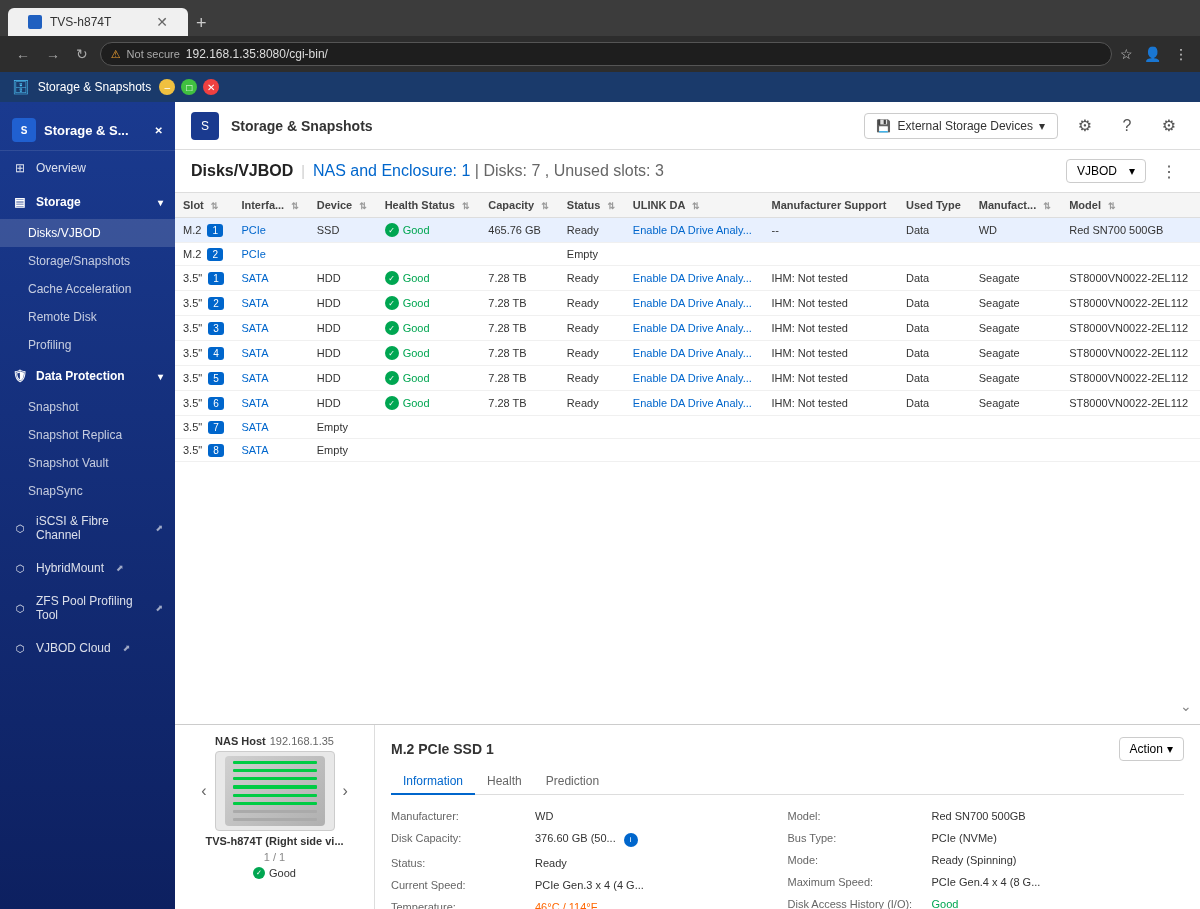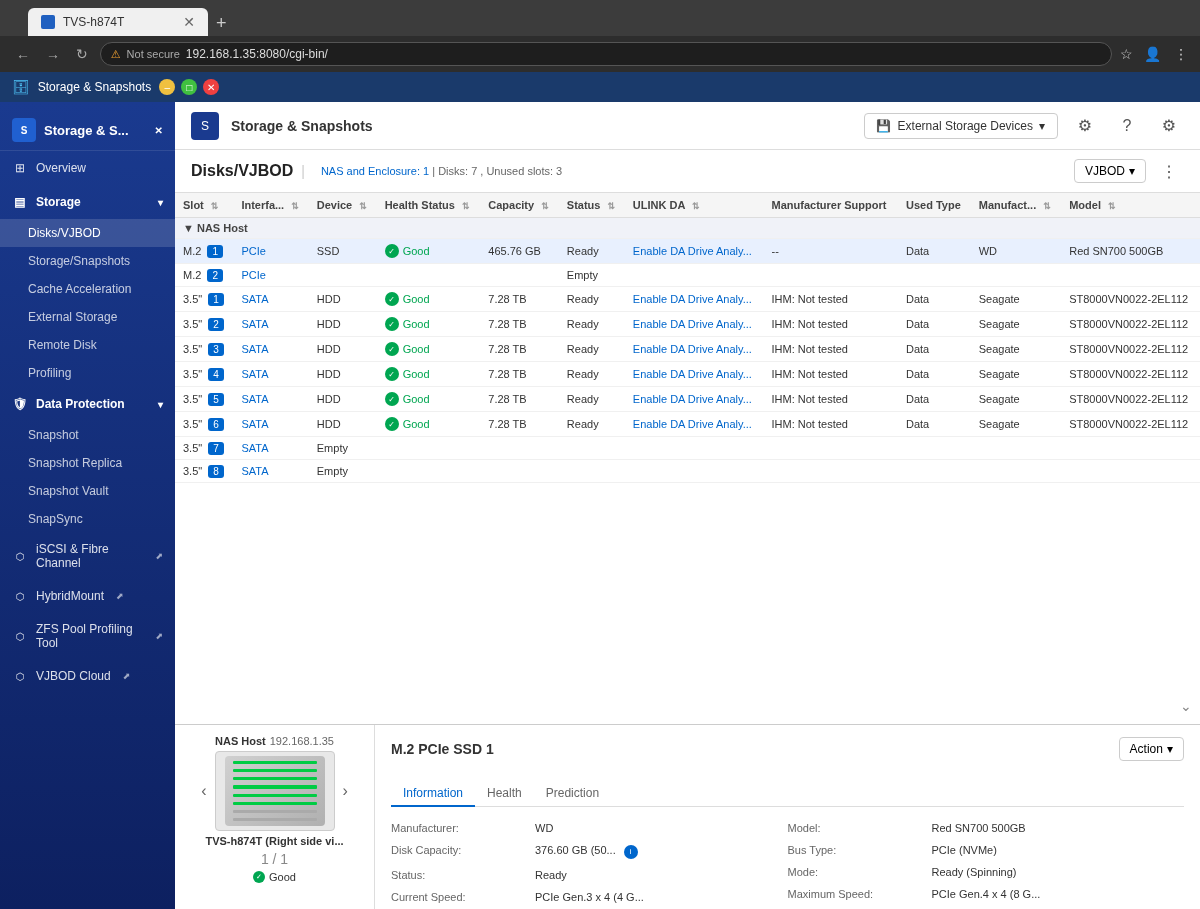--- a/index.html
+++ b/index.html
@@ -1,21 +1,21 @@
 <!DOCTYPE html>
 <html><head>
   <meta charset="utf-8">
   <style>
     * { box-sizing: border-box; margin: 0; padding: 0; }
     body { font-family: 'Segoe UI', Arial, sans-serif; font-size: 12px; background: #1a1a2e; overflow: hidden; }
 
     
     .browser-chrome { background: #2d2d2d; height: 72px; }
     .browser-tab-bar { background: #3c3c3c; height: 36px; display: flex; align-items: flex-end; padding: 0 8px; }
-    .browser-tab { background: #f0f0f0; border-radius: 6px 6px 0 0; height: 28px; display: flex; align-items: center; padding: 0 13px; gap: 8px; min-width: 180px; font-size: 12px; color: #333; margin-left: 20px; }
+    .browser-tab { background: #f0f0f0; border-radius: 6px 6px 0 0; height: 28px; display: flex; align-items: center; padding: 0 20px; gap: 8px; min-width: 180px; font-size: 12px; color: #333; }
     .browser-tab .tab-icon { width: 14px; height: 14px; background: #2060c0; border-radius: 2px; display: inline-block; }
     .browser-tab .close-btn { margin-left: auto; color: #666; cursor: pointer; font-size: 14px; }
     .new-tab-btn { color: #ccc; margin-left: 8px; font-size: 18px; cursor: pointer; margin-bottom: 2px; }
     .browser-nav { background: #2d2d2d; height: 36px; display: flex; align-items: center; padding: 0 12px; gap: 8px; }
     .nav-btn { color: #aaa; font-size: 14px; cursor: pointer; padding: 4px; }
     .address-bar { flex: 1; background: #1e1e1e; border: 1px solid #555; border-radius: 20px; height: 24px; display: flex; align-items: center; padding: 0 10px; gap: 6px; color: #ccc; font-size: 12px; }
     .nav-icons { display: flex; gap: 12px; color: #ccc; font-size: 14px; }
 
     
     .app-window { background: #f0f2f5; height: calc(909px - 72px); display: flex; flex-direction: column; }
@@ -46,23 +46,23 @@
     .app-header { background: white; height: 48px; display: flex; align-items: center; padding: 0 16px; border-bottom: 1px solid #ddd; gap: 12px; flex-shrink: 0; }
     .app-header-logo { width: 28px; height: 28px; background: #1a3a8f; border-radius: 4px; display: flex; align-items: center; justify-content: center; }
     .app-header-title { font-size: 14px; font-weight: 600; color: #333; flex: 1; }
     .header-btn { background: white; border: 1px solid #ccc; border-radius: 4px; padding: 5px 12px; font-size: 12px; cursor: pointer; display: flex; align-items: center; gap: 6px; color: #333; }
     .header-icon-btn { width: 30px; height: 30px; border-radius: 4px; border: none; background: none; cursor: pointer; display: flex; align-items: center; justify-content: center; color: #555; font-size: 16px; }
 
     
     .app-toolbar { background: white; border-bottom: 1px solid #ddd; padding: 6px 16px; display: flex; align-items: center; gap: 8px; flex-shrink: 0; }
     .breadcrumb { font-size: 14px; color: #333; display: flex; align-items: center; gap: 4px; flex: 1; }
     .breadcrumb-title { font-weight: 600; font-size: 16px; color: #222; }
-    .breadcrumb-meta { font-size: 11px; color: #666; margin-left: 8px; }
+    .breadcrumb-meta { font-size: 16px; color: #666; }
     .breadcrumb-link { color: #0066cc; cursor: pointer; }
-    .vjbod-btn { background: white; border: 1px solid #ccc; border-radius: 4px; padding: 4px 10px; font-size: 12px; cursor: pointer; display: flex; align-items: center; gap: 4px; text-align: right; }
+    .vjbod-btn { background: white; border: 1px solid #ccc; border-radius: 4px; padding: 4px 10px; font-size: 12px; cursor: pointer; display: flex; align-items: center; gap: 12px; text-align: right; }
 
     
     .tab-bar { background: white; border-bottom: 2px solid #e0e0e0; padding: 0 16px; display: flex; gap: 0; flex-shrink: 0; }
     .tab { padding: 8px 16px; font-size: 12px; cursor: pointer; color: #666; border-bottom: 2px solid transparent; margin-bottom: -2px; }
     .tab.active { color: #0066cc; border-bottom-color: #0066cc; font-weight: 500; }
     .tab-actions { margin-left: auto; display: flex; align-items: center; gap: 8px; }
     .filter-select { border: 1px solid #ccc; border-radius: 4px; padding: 3px 6px; font-size: 11px; background: white; cursor: pointer; }
 
     
     .table-container { flex: 1; overflow: auto; background: white; }
@@ -80,25 +80,25 @@
     .slot-text { font-size: 11px; }
 
     
     .bottom-panel { background: white; border-top: 1px solid #ccc; height: 185px; display: flex; flex-shrink: 0; }
     .device-panel { width: 200px; border-right: 1px solid #ddd; padding: 10px; display: flex; flex-direction: column; align-items: center; gap: 4px; flex-shrink: 0; }
     .device-panel-title { font-size: 11px; color: #333; font-weight: 600; }
     .device-panel-ip { font-size: 11px; color: #666; }
     .device-image { width: 120px; height: 80px; border: 1px solid #ccc; border-radius: 4px; background: #e8e8e8; display: flex; align-items: center; justify-content: center; position: relative; overflow: hidden; }
     .nav-arrow { font-size: 16px; color: #666; cursor: pointer; padding: 4px; }
     .device-name { font-size: 11px; font-weight: 600; color: #333; }
-    .page-indicator { font-size: 14px; color: #888; }
+    .page-indicator { font-size: 11px; color: #888; }
     .device-status { display: flex; align-items: center; gap: 4px; font-size: 11px; color: #333; }
 
     .detail-panel { flex: 1; padding: 12px 16px; overflow: auto; }
-    .detail-title { font-size: 14px; font-weight: 600; color: #333; margin-bottom: 20px; display: flex; align-items: center; justify-content: space-between; }
+    .detail-title { font-size: 14px; font-weight: 600; color: #333; margin-bottom: 8px; display: flex; align-items: center; justify-content: space-between; }
     .detail-tabs { display: flex; gap: 0; margin-bottom: 12px; border-bottom: 1px solid #ddd; }
     .detail-tab { padding: 5px 12px; font-size: 12px; cursor: pointer; color: #666; border-bottom: 2px solid transparent; margin-bottom: -1px; }
     .detail-tab.active { color: #0066cc; border-bottom-color: #0066cc; font-weight: 500; }
     .detail-grid { display: grid; grid-template-columns: 1fr 1fr; gap: 0; }
     .detail-col { display: flex; flex-direction: column; gap: 4px; }
     .detail-row { display: flex; gap: 4px; align-items: baseline; padding: 3px 0; }
     .detail-label { font-size: 11px; color: #666; min-width: 140px; flex-shrink: 0; }
     .detail-value { font-size: 11px; color: #333; }
     .detail-value.good { color: #00a651; }
     .detail-value.warn { color: #ff6600; }
@@ -174,23 +174,20 @@
       <div class="sidebar-sub-item active">
         <span>Disks/VJBOD</span>
       </div>
       <div class="sidebar-sub-item">
         <span>Storage/Snapshots</span>
       </div>
       <div class="sidebar-sub-item">
         <span>Cache Acceleration</span>
       </div>
       <div class="sidebar-sub-item">
-        <span>External Storage</span>
-      </div>
-      <div class="sidebar-sub-item">
         <span>Remote Disk</span>
       </div>
       <div class="sidebar-sub-item">
         <span>Profiling</span>
       </div>
 
       <div class="sidebar-item section-header">
         <span class="sidebar-icon">🛡</span>
         <span>Data Protection</span>
         <span class="arrow">▾</span>
@@ -284,26 +281,20 @@
               <th>Capacity <span class="sort-icon">⇅</span></th>
               <th>Status <span class="sort-icon">⇅</span></th>
               <th>ULINK DA <span class="sort-icon">⇅</span></th>
               <th>Manufacturer Support</th>
               <th>Used Type</th>
               <th>Manufact... <span class="sort-icon">⇅</span></th>
               <th>Model <span class="sort-icon">⇅</span></th>
             </tr>
           </thead>
           <tbody>
-            <tr class="group-header">
-              <td colspan="11">
-                <span>▼</span>
-                NAS Host
-              </td>
-            </tr>
 
             <tr class="selected">
               <td><span class="slot-text">M.2</span> <span class="slot-badge">1</span></td>
               <td><span class="link-text">PCIe</span></td>
               <td>SSD</td>
               <td>
                   <span class="health-good"><span class="health-dot">✓</span> Good</span>
                 </td>
               <td>465.76 GB</td>
               <td>Ready</td>

